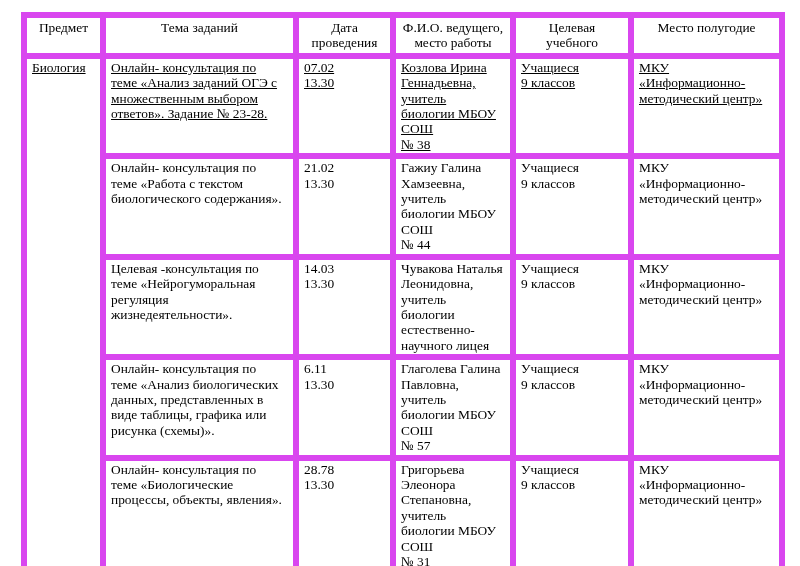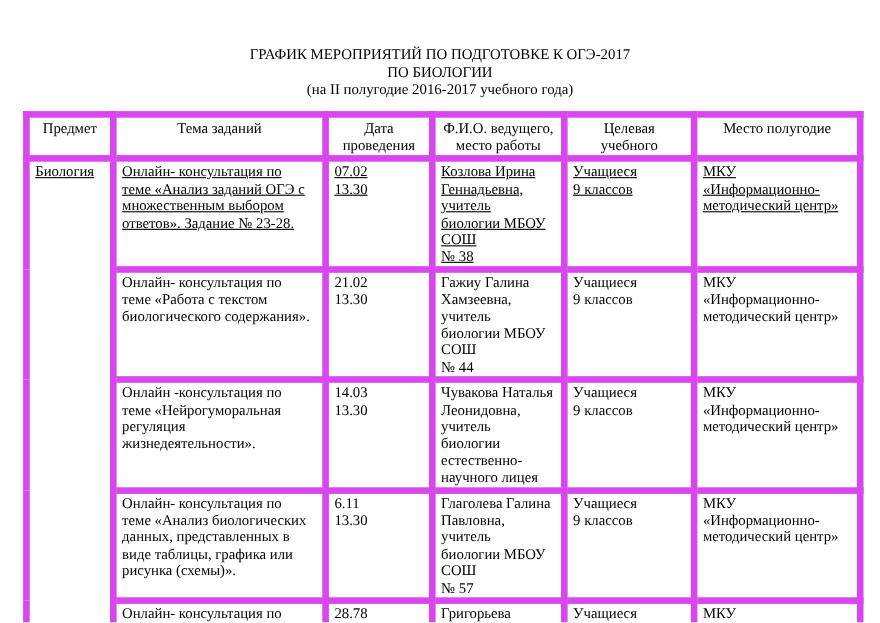--- a/index.html
+++ b/index.html
@@ -50,25 +50,20 @@
   tr.r1 { height: 62px; }
   tr.r2 { height: 62px; }
   tr.r3 { height: 77px; }
   tr.r4 { height: 60px; }
 </style>
 </head>
 <body>
 
 <div class="page">
 
-  <div class="doc-title">
-    <div>ГРАФИК МЕРОПРИЯТИЙ ПО ПОДГОТОВКЕ К ОГЭ-2017</div>
-    <div>ПО БИОЛОГИИ</div>
-    <div>(на II полугодие 2016-2017 учебного года)</div>
-  </div>
 
   <table class="schedule">
     <colgroup>
       <col style="width:79px">
       <col style="width:193px">
       <col style="width:97px">
       <col style="width:120px">
       <col style="width:118px">
       <col style="width:151px">
     </colgroup>
@@ -116,21 +111,21 @@
         <td class="pre">Гажиу Галина
 Хамзеевна, учитель
 биологии МБОУ СОШ
 № 44</td>
         <td class="pre cell-center">Учащиеся
 9 классов</td>
         <td class="pre">МКУ «Информационно-
 методический центр»</td>
       </tr>
       <tr class="r2">
-        <td class="pre">Онлайн -консультация по
+        <td class="pre">Целевая -консультация по
 теме «Нейрогуморальная
 регуляция
 жизнедеятельности».</td>
         <td class="cell-center">
           <div>14.03</div>
           <div>13.30</div>
         </td>
         <td class="pre">Чувакова Наталья
 Леонидовна, учитель
 биологии естественно-

